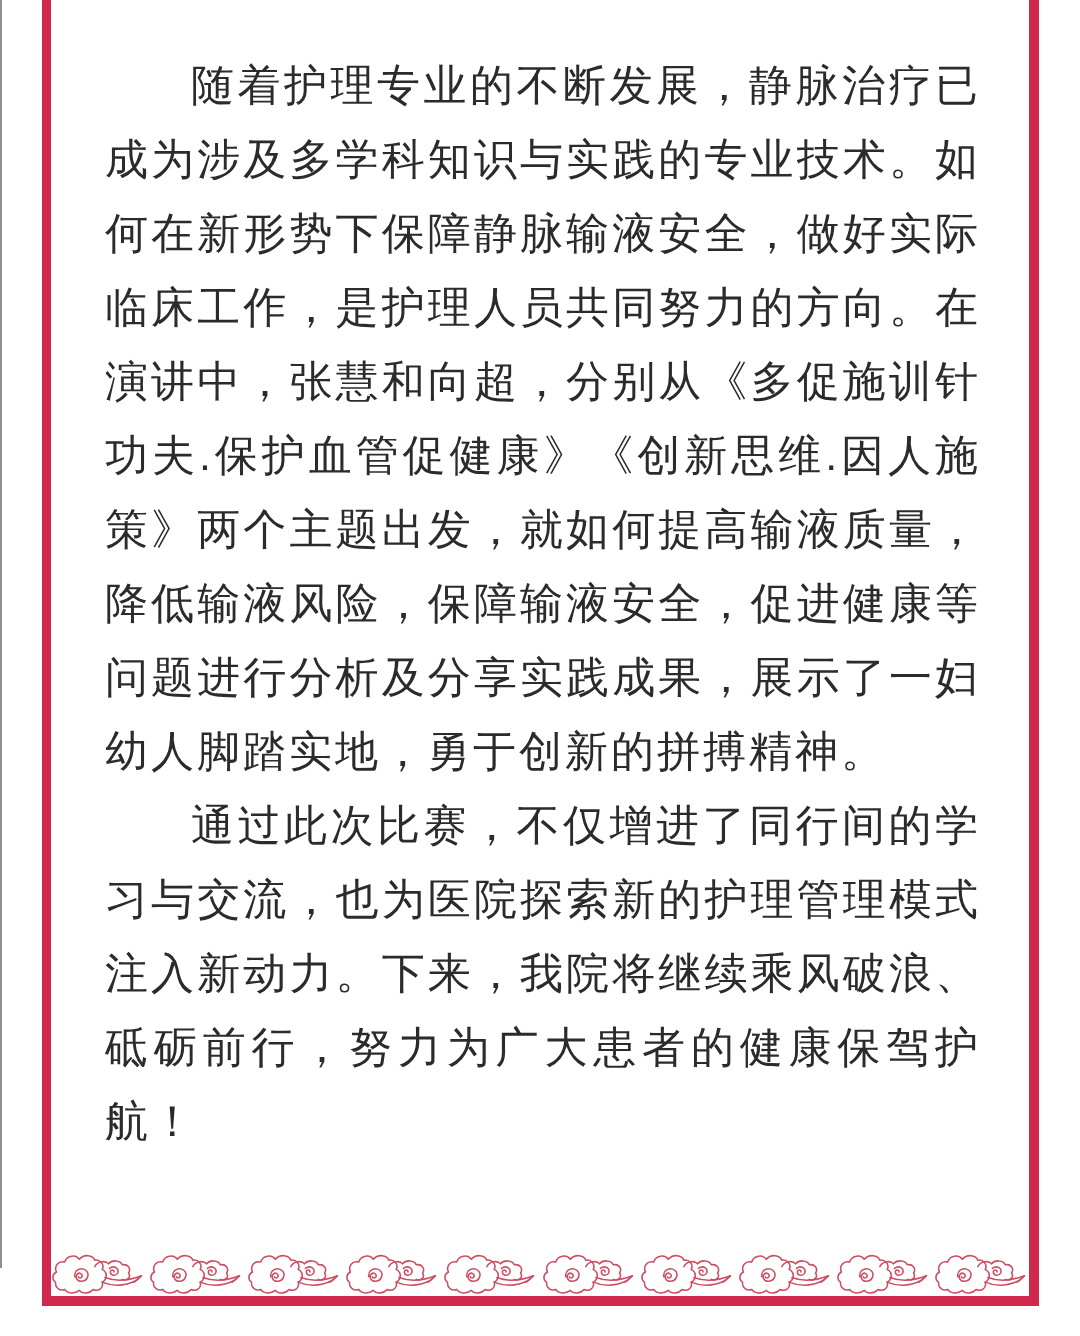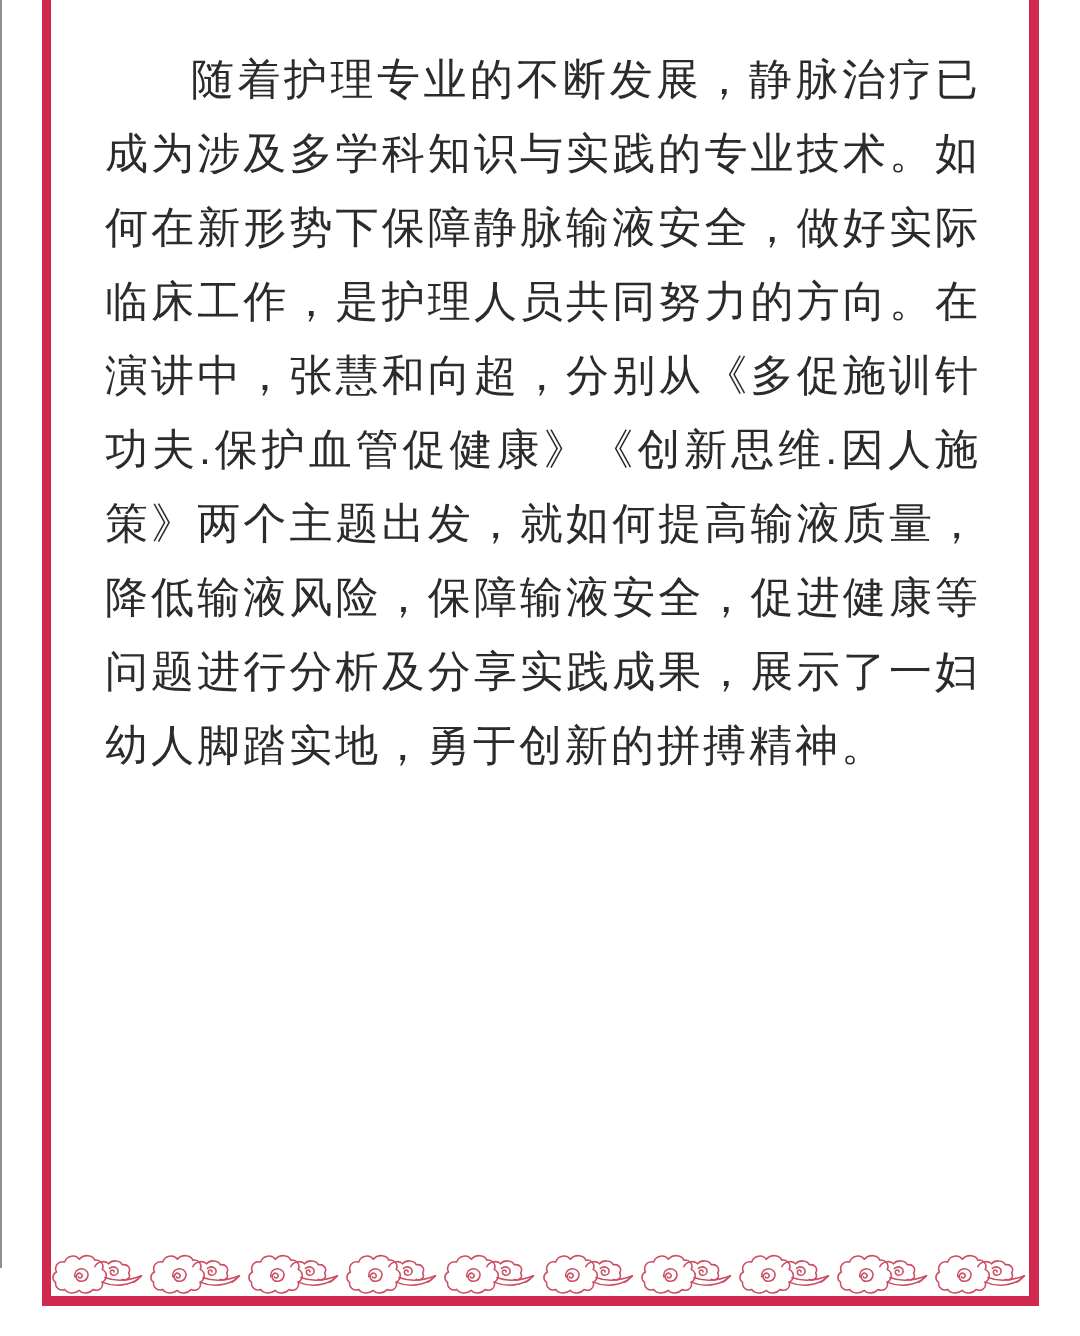--- a/index.html
+++ b/index.html
@@ -46,21 +46,21 @@
     left: 42px;
     top: 1296px;
     width: 997px;
     height: 10px;
     background: var(--accent, #d0294d);
   }
   
   .article {
     position: absolute;
     left: 105px;
-    top: 42px;
+    top: 48px;
     width: 876px;
     color: var(--ink, #2b2b2b);
     font-size: 43px;
     line-height: 74px;
     letter-spacing: 3px;
     text-align: justify;
     text-justify: inter-character;
   }
   .article p {
     margin: 0;
@@ -86,20 +86,21 @@
 </style>
 </head>
 <body>
 
 <div class="page">
 
   <div class="screen-edge"></div>
 
   <div class="article">
     <p>随着护理专业的不断发展，静脉治疗已成为涉及多学科知识与实践的专业技术。如何在新形势下保障静脉输液安全，做好实际临床工作，是护理人员共同努力的方向。在演讲中，张慧和向超，分别从《多促施训针功夫.保护血管促健康》《创新思维.因人施策》两个主题出发，就如何提高输液质量，降低输液风险，保障输液安全，促进健康等问题进行分析及分享实践成果，展示了一妇幼人脚踏实地，勇于创新的拼搏精神。</p>
+    <p>通过此次比赛，不仅增进了同行间的学习与交流，也为医院探索新的护理管理模式注入新动力。下来，我院将继续乘风破浪、砥砺前行，努力为广大患者的健康保驾护航！</p>
   </div>
 
   <div class="cloud-border">
   <svg width="93" height="42" viewBox="0 0 100 46" fill="none" stroke="var(--cloud, #cb4f63)" stroke-width="1.7" stroke-linecap="round" stroke-linejoin="round">
 
     <path d="M13,41 C8,43 2,39 3,33 C-1,31 -1,24 4,22 C1,16 6,9 13,11
              C15,4 25,2 29,8 C34,2 44,3 46,9 C52,8 57,14 54,19
              C60,22 60,30 54,33 C56,39 50,44 44,41 C40,46 32,46 29,42
              C24,46 16,46 13,41"></path>
 

